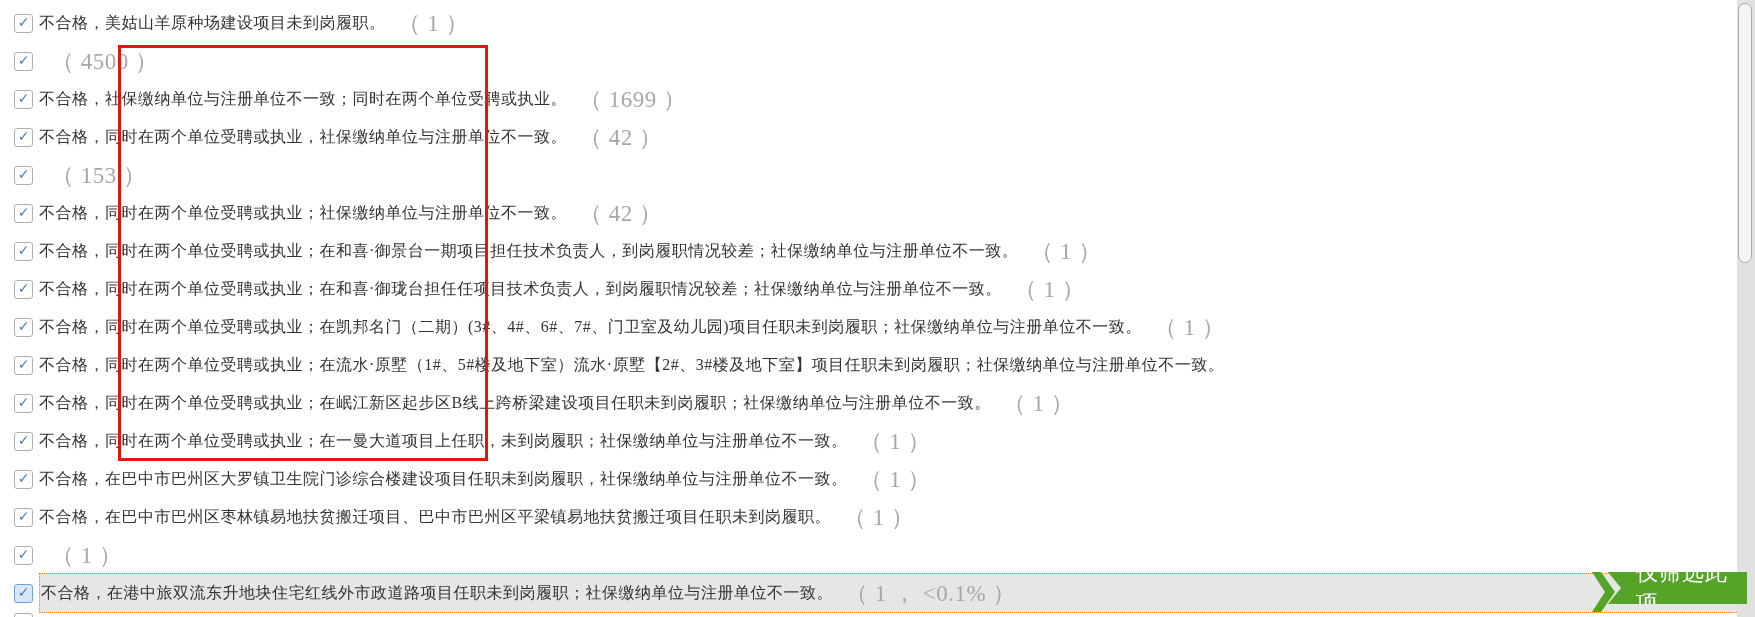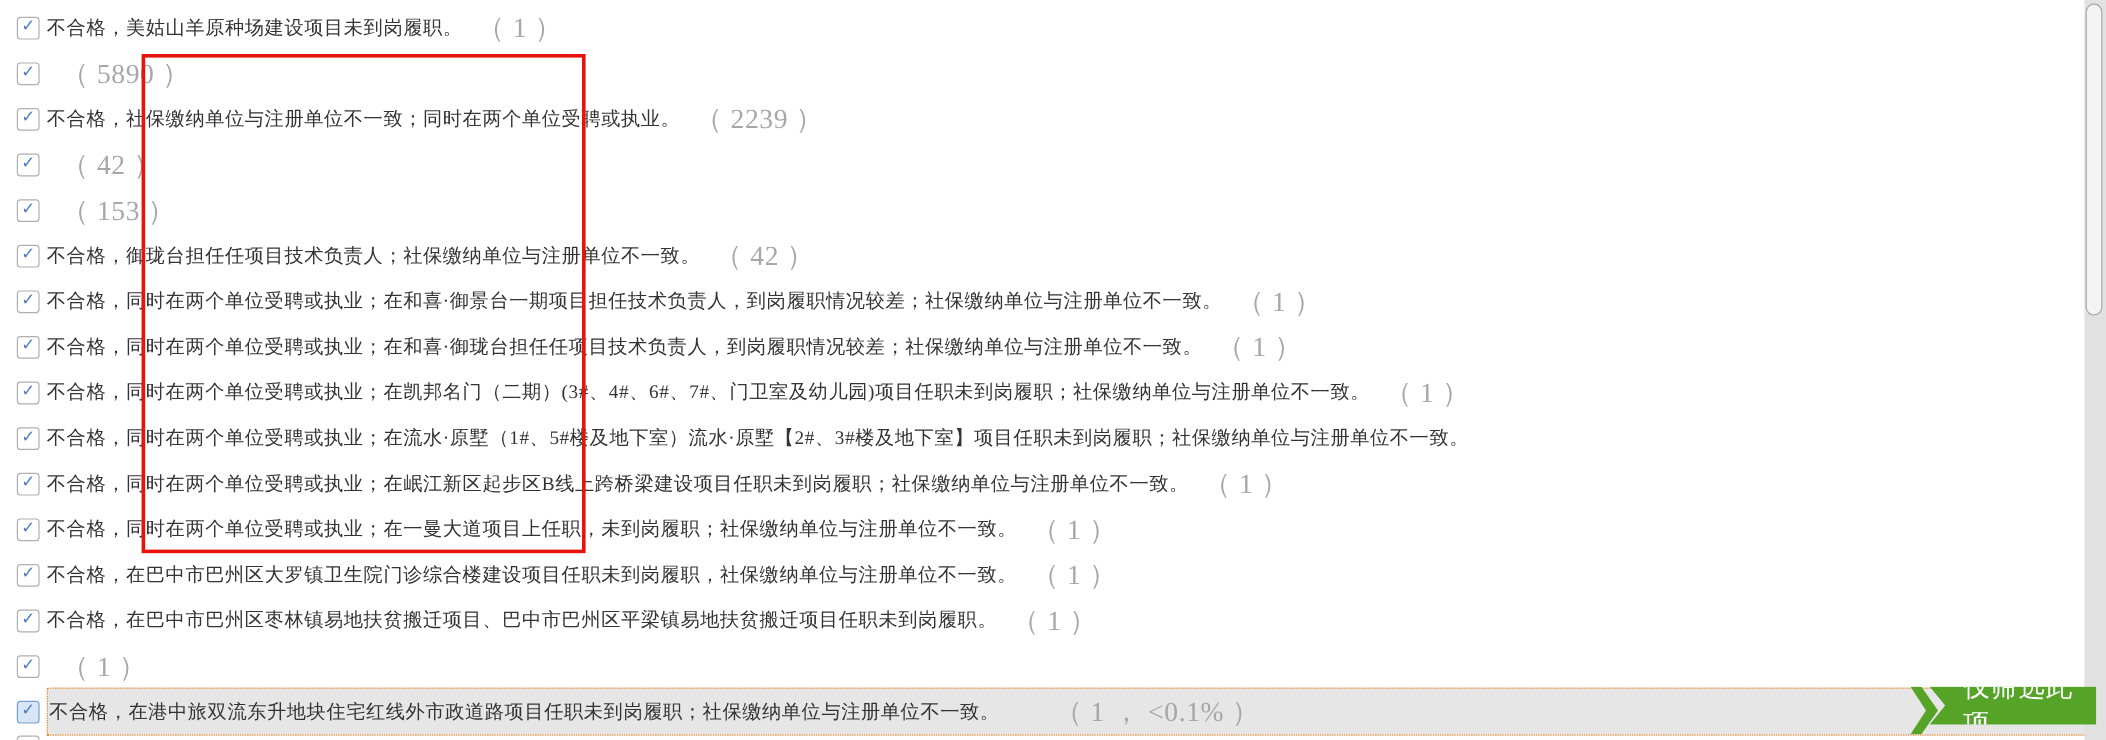--- a/index.html
+++ b/index.html
@@ -23,21 +23,20 @@
     font-family:"DejaVu Sans",sans-serif;font-size:14px;font-weight:bold;
     color:var(--check-blue,#4a7dbe);line-height:1;transform:translateY(-1px);
   }
   .body{display:flex;align-items:center;min-width:0;}
   .txt{font-size:16px;letter-spacing:.5px;color:var(--text,#333);}
   .cnt{font-size:23px;letter-spacing:.5px;color:var(--count,#a7a7a7);margin-left:12px;}
   .row.highlighted .body{
     flex:1 1 auto;height:38px;margin:-1px 0;padding-left:1px;
     background:var(--highlight-bg,#e6e6e6);
     border:1px dotted var(--highlight-border,#f08519);
-    gap:34px;
   }
   .row.highlighted .cb{
     background:var(--checkbox-active-bg,#d8e6f7);
     border-color:var(--checkbox-active-border,#74a0d4);
   }
   .row.partial{align-items:flex-start;}
   .row.partial .cb{margin-top:1px;}
   .red-box{
     position:absolute;left:118px;top:45px;width:364px;height:410px;
     border:3px solid var(--annotation-red,#e8130c);
@@ -77,54 +76,55 @@
       <span class="body">
         <span class="txt">不合格，美姑山羊原种场建设项目未到岗履职。</span>
         <span class="cnt">（ 1 ）</span>
       </span>
     </div>
     <div class="row">
       <span class="cb">
         <span class="tick">✓</span>
       </span>
       <span class="body">
-        <span class="cnt">（ 5890 ）</span>
+        <span class="cnt">（ 4500 ）</span>
       </span>
     </div>
     <div class="row">
       <span class="cb">
         <span class="tick">✓</span>
       </span>
       <span class="body">
         <span class="txt">不合格，社保缴纳单位与注册单位不一致；同时在两个单位受聘或执业。</span>
-        <span class="cnt">（ 2239 ）</span>
-      </span>
-    </div>
-    <div class="row">
-      <span class="cb">
-        <span class="tick">✓</span>
-      </span>
-      <span class="body">
+        <span class="cnt">（ 1699 ）</span>
+      </span>
+    </div>
+    <div class="row">
+      <span class="cb">
+        <span class="tick">✓</span>
+      </span>
+      <span class="body">
+        <span class="txt">不合格，同时在两个单位受聘或执业，社保缴纳单位与注册单位不一致。</span>
         <span class="cnt">（ 42 ）</span>
       </span>
     </div>
     <div class="row">
       <span class="cb">
         <span class="tick">✓</span>
       </span>
       <span class="body">
         <span class="cnt">（ 153 ）</span>
       </span>
     </div>
     <div class="row">
       <span class="cb">
         <span class="tick">✓</span>
       </span>
       <span class="body">
-        <span class="txt">不合格，御珑台担任任项目技术负责人；社保缴纳单位与注册单位不一致。</span>
+        <span class="txt">不合格，同时在两个单位受聘或执业；社保缴纳单位与注册单位不一致。</span>
         <span class="cnt">（ 42 ）</span>
       </span>
     </div>
     <div class="row">
       <span class="cb">
         <span class="tick">✓</span>
       </span>
       <span class="body">
         <span class="txt">不合格，同时在两个单位受聘或执业；在和喜·御景台一期项目担任技术负责人，到岗履职情况较差；社保缴纳单位与注册单位不一致。</span>
         <span class="cnt">（ 1 ）</span>

